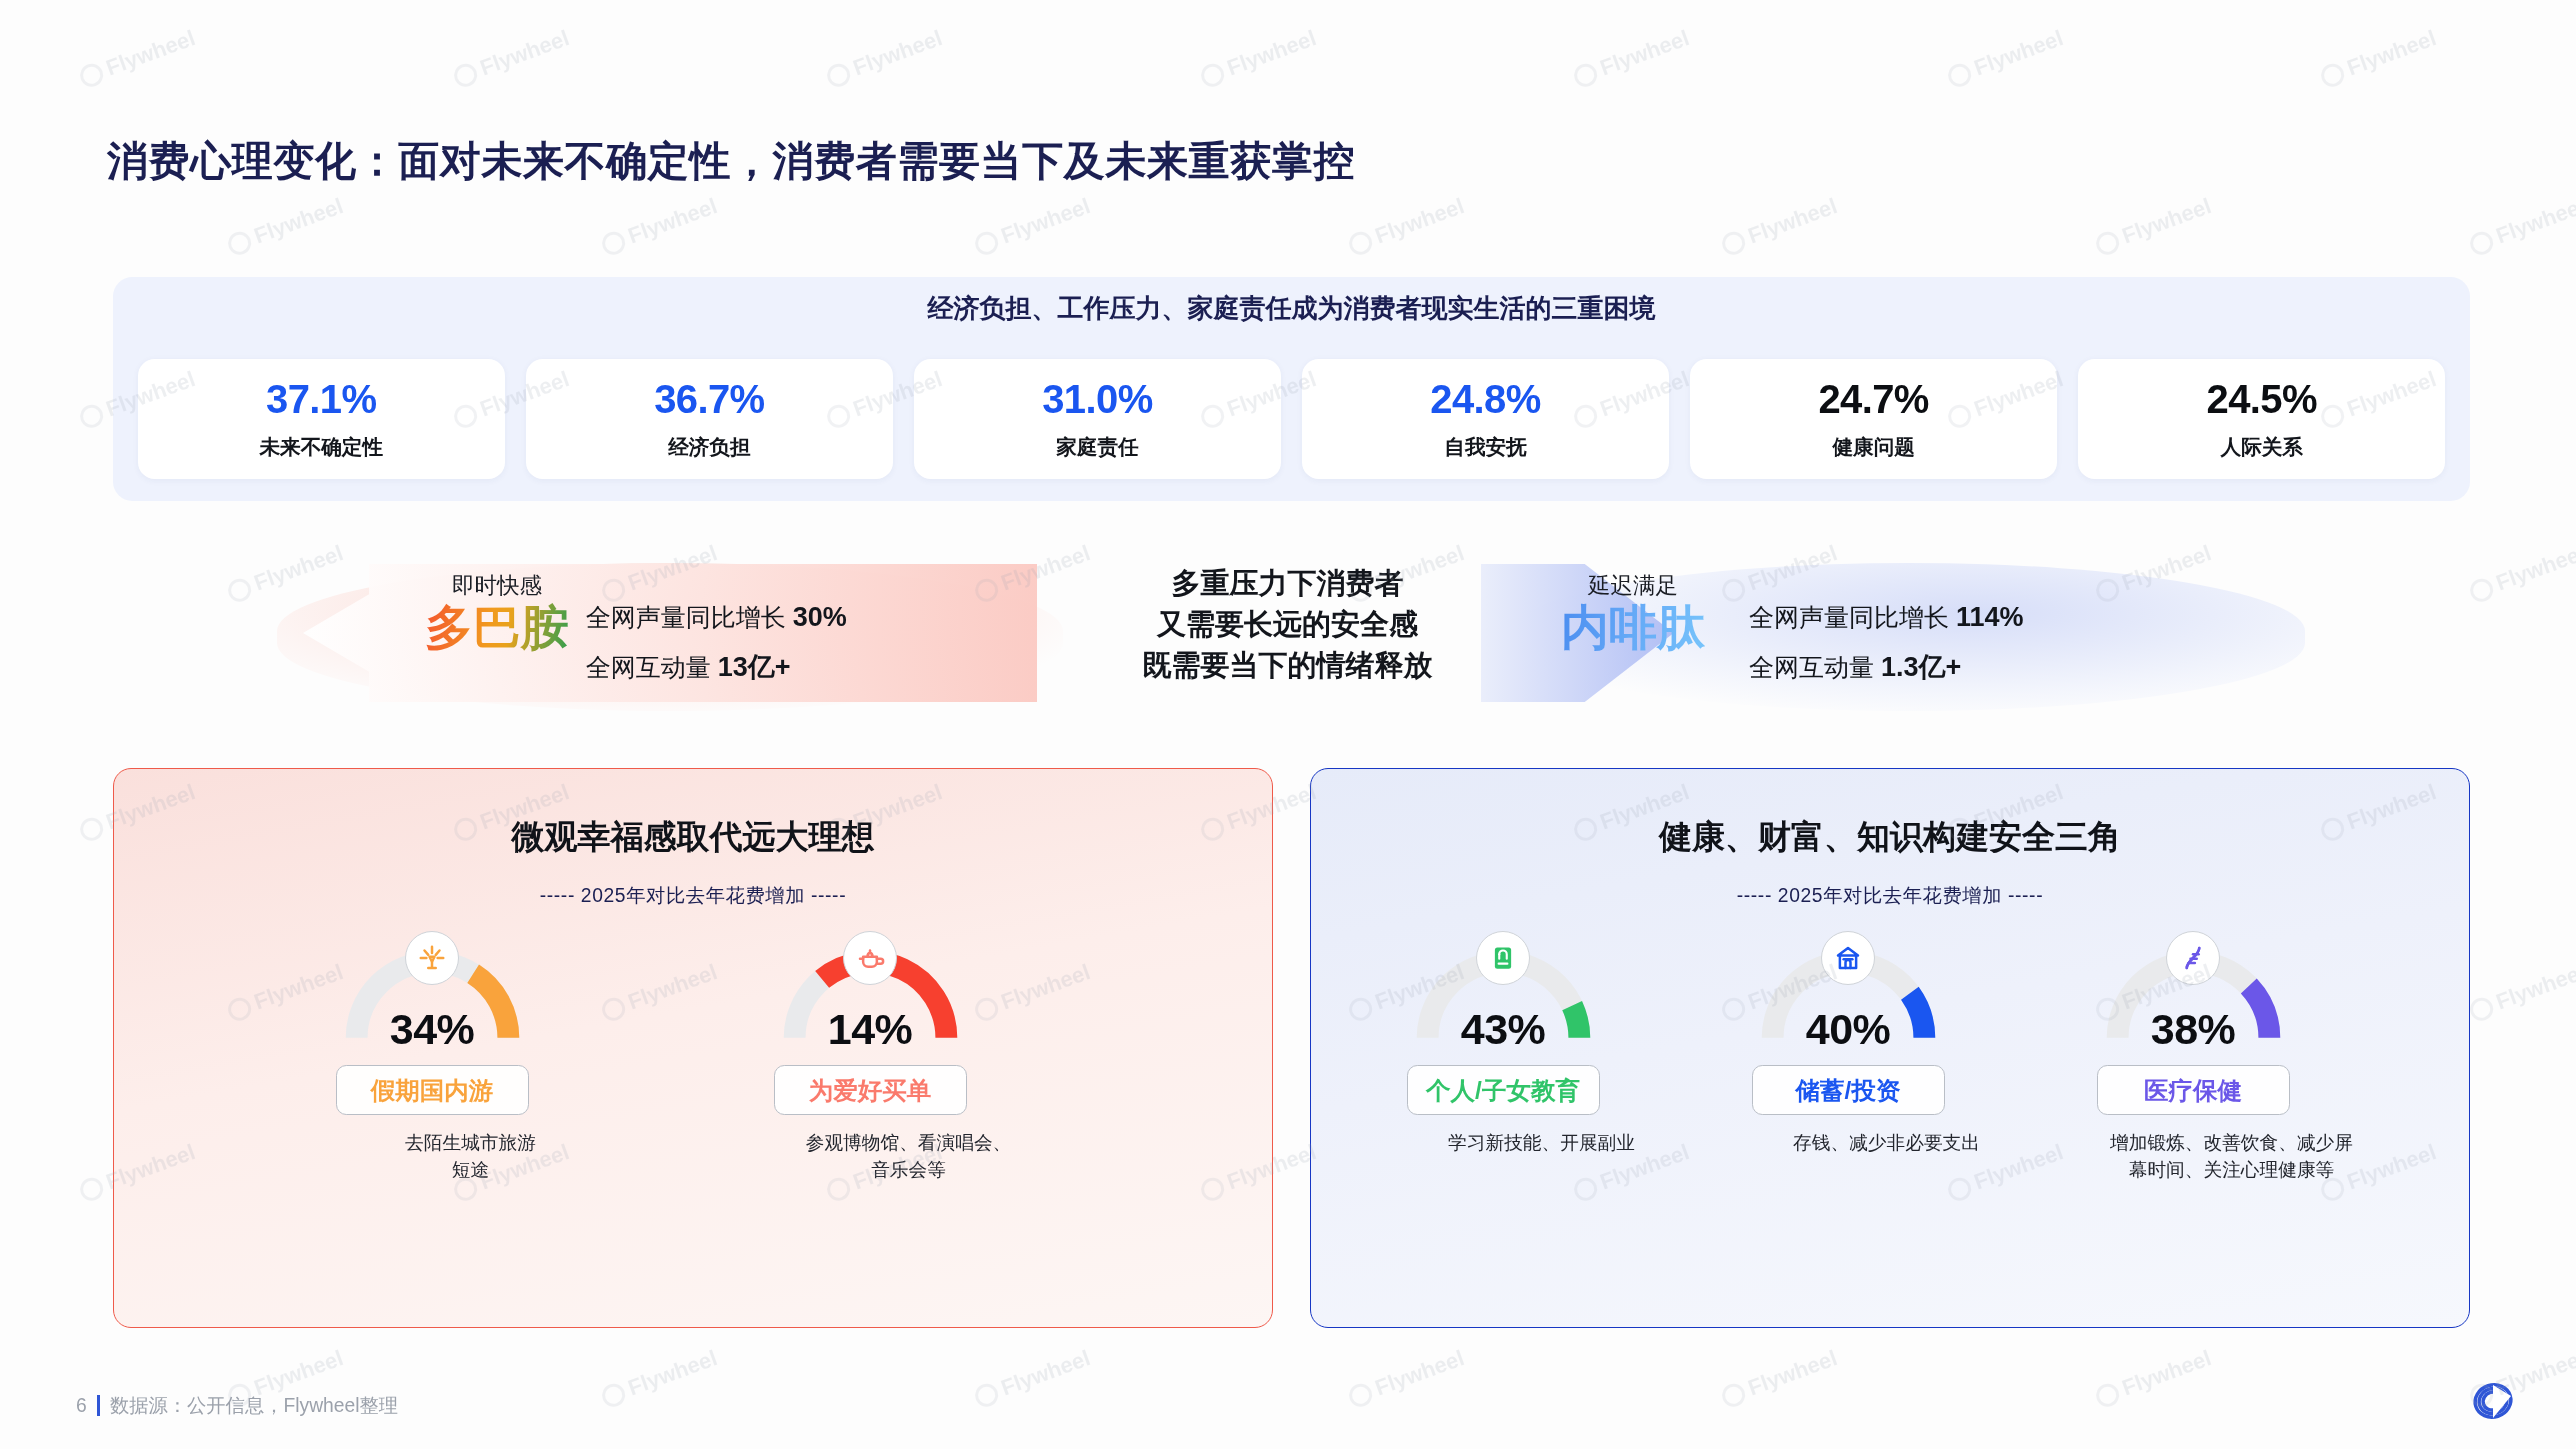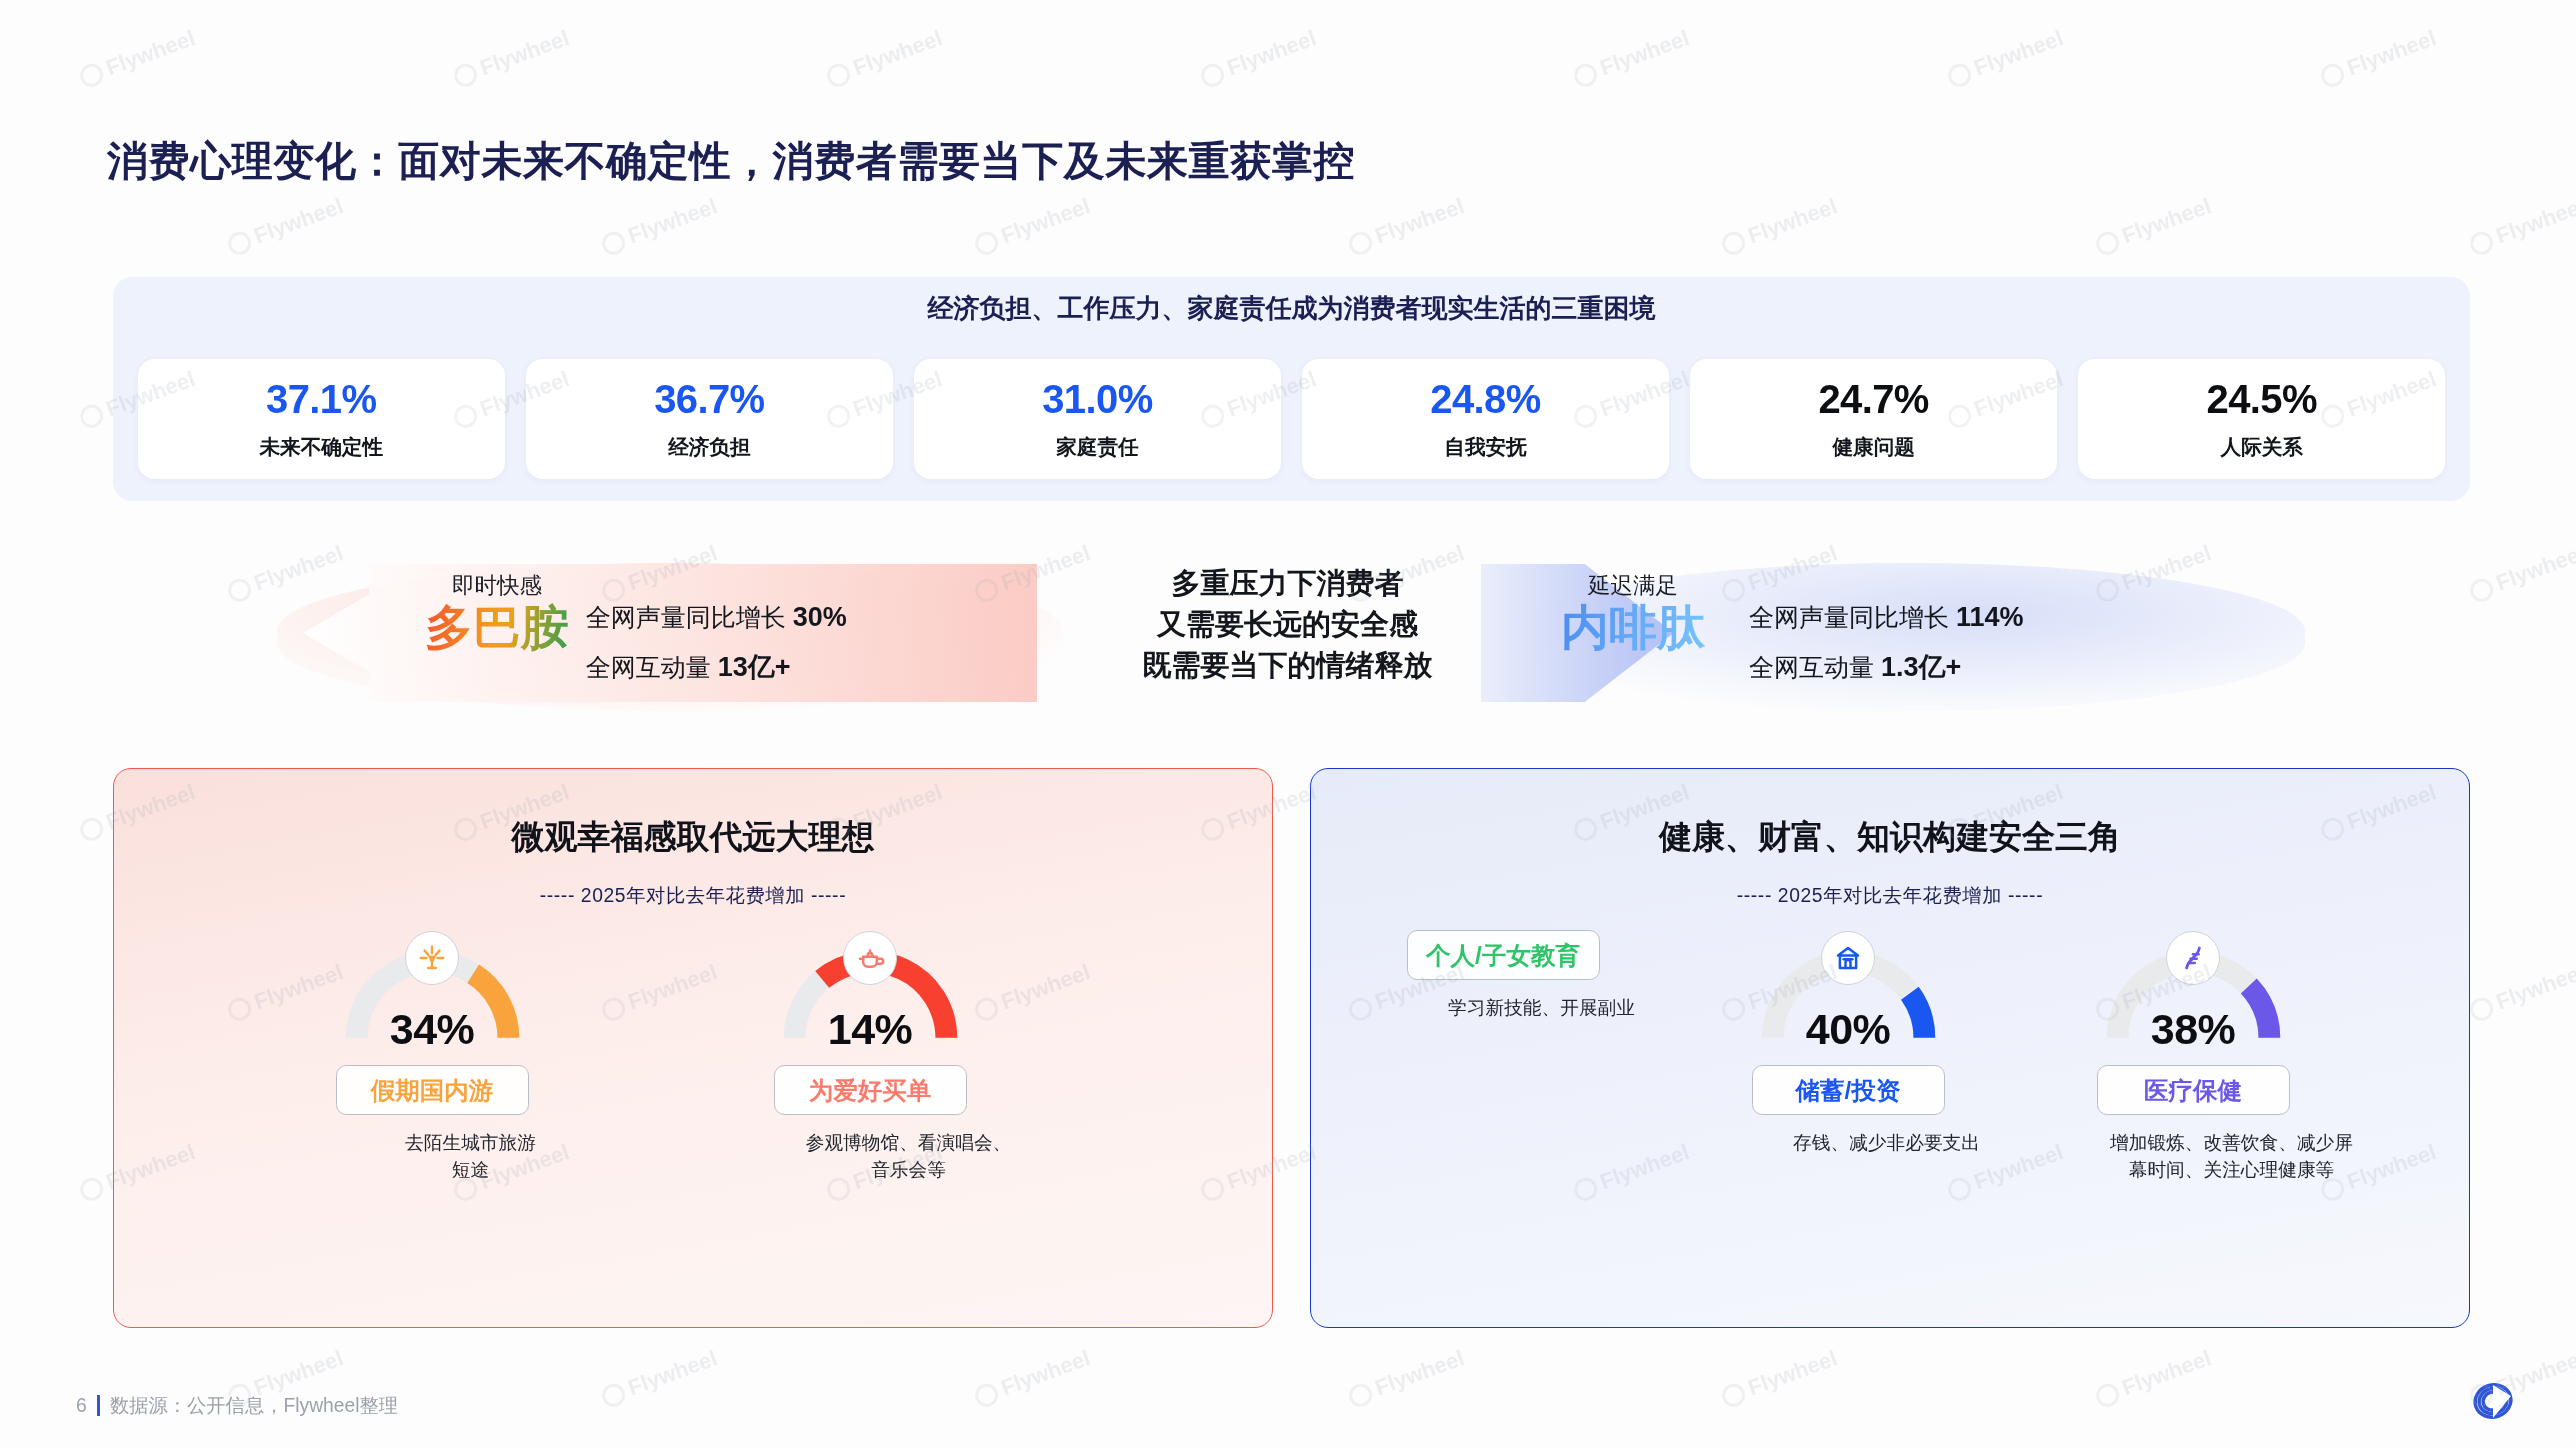--- a/index.html
+++ b/index.html
@@ -292,20 +292,37 @@
               <div>音乐会等</div>
             </div>
           </div>
         </div>
       </div>
       <div class="card card-blue">
         <div class="card-title">健康、财富、知识构建安全三角</div>
         <div class="card-sub">----- 2025年对比去年花费增加 -----</div>
         <div class="gauge-row three">
           <div class="gauge-item">
+            <div class="gauge-wrap">
+              <svg class="gauge-svg" width="193" height="135" viewBox="0 0 300 210">
+                <path d="M 32 160 A 118 118 0 0 1 268 160" fill="none" stroke="#e9eaec" stroke-width="34"></path>
+                <path d="M 268 160 A 118 118 0 0 0 256.77 109.76" fill="none" stroke="#30c469" stroke-width="34"></path>
+              </svg>
+              <div class="gauge-badge">
+                <svg width="30" height="30" viewBox="0 0 48 48">
+                  <rect x="11" y="7" width="26" height="34" rx="4" fill="#30c469"></rect>
+                  <g stroke="#ffffff" stroke-width="3.4" fill="none" stroke-linecap="round">
+                    <path d="M18 18a6 6 0 0 1 12 0v7"></path>
+                    <path d="M18 18v7"></path>
+                    <path d="M17 33h14"></path>
+                  </g>
+                </svg>
+              </div>
+              <div class="gauge-pct">43%</div>
+            </div>
             <div class="gauge-pill" style="color: rgb(48, 196, 105);">个人/子女教育</div>
             <div class="gauge-desc">
               <div>学习新技能、开展副业</div>
             </div>
           </div>
           <div class="gauge-item">
             <div class="gauge-wrap">
               <svg class="gauge-svg" width="193" height="135" viewBox="0 0 300 210">
                 <path d="M 32 160 A 118 118 0 0 1 268 160" fill="none" stroke="#e9eaec" stroke-width="34"></path>
                 <path d="M 268 160 A 118 118 0 0 0 245.46 90.64" fill="none" stroke="#1a56f0" stroke-width="34"></path>

